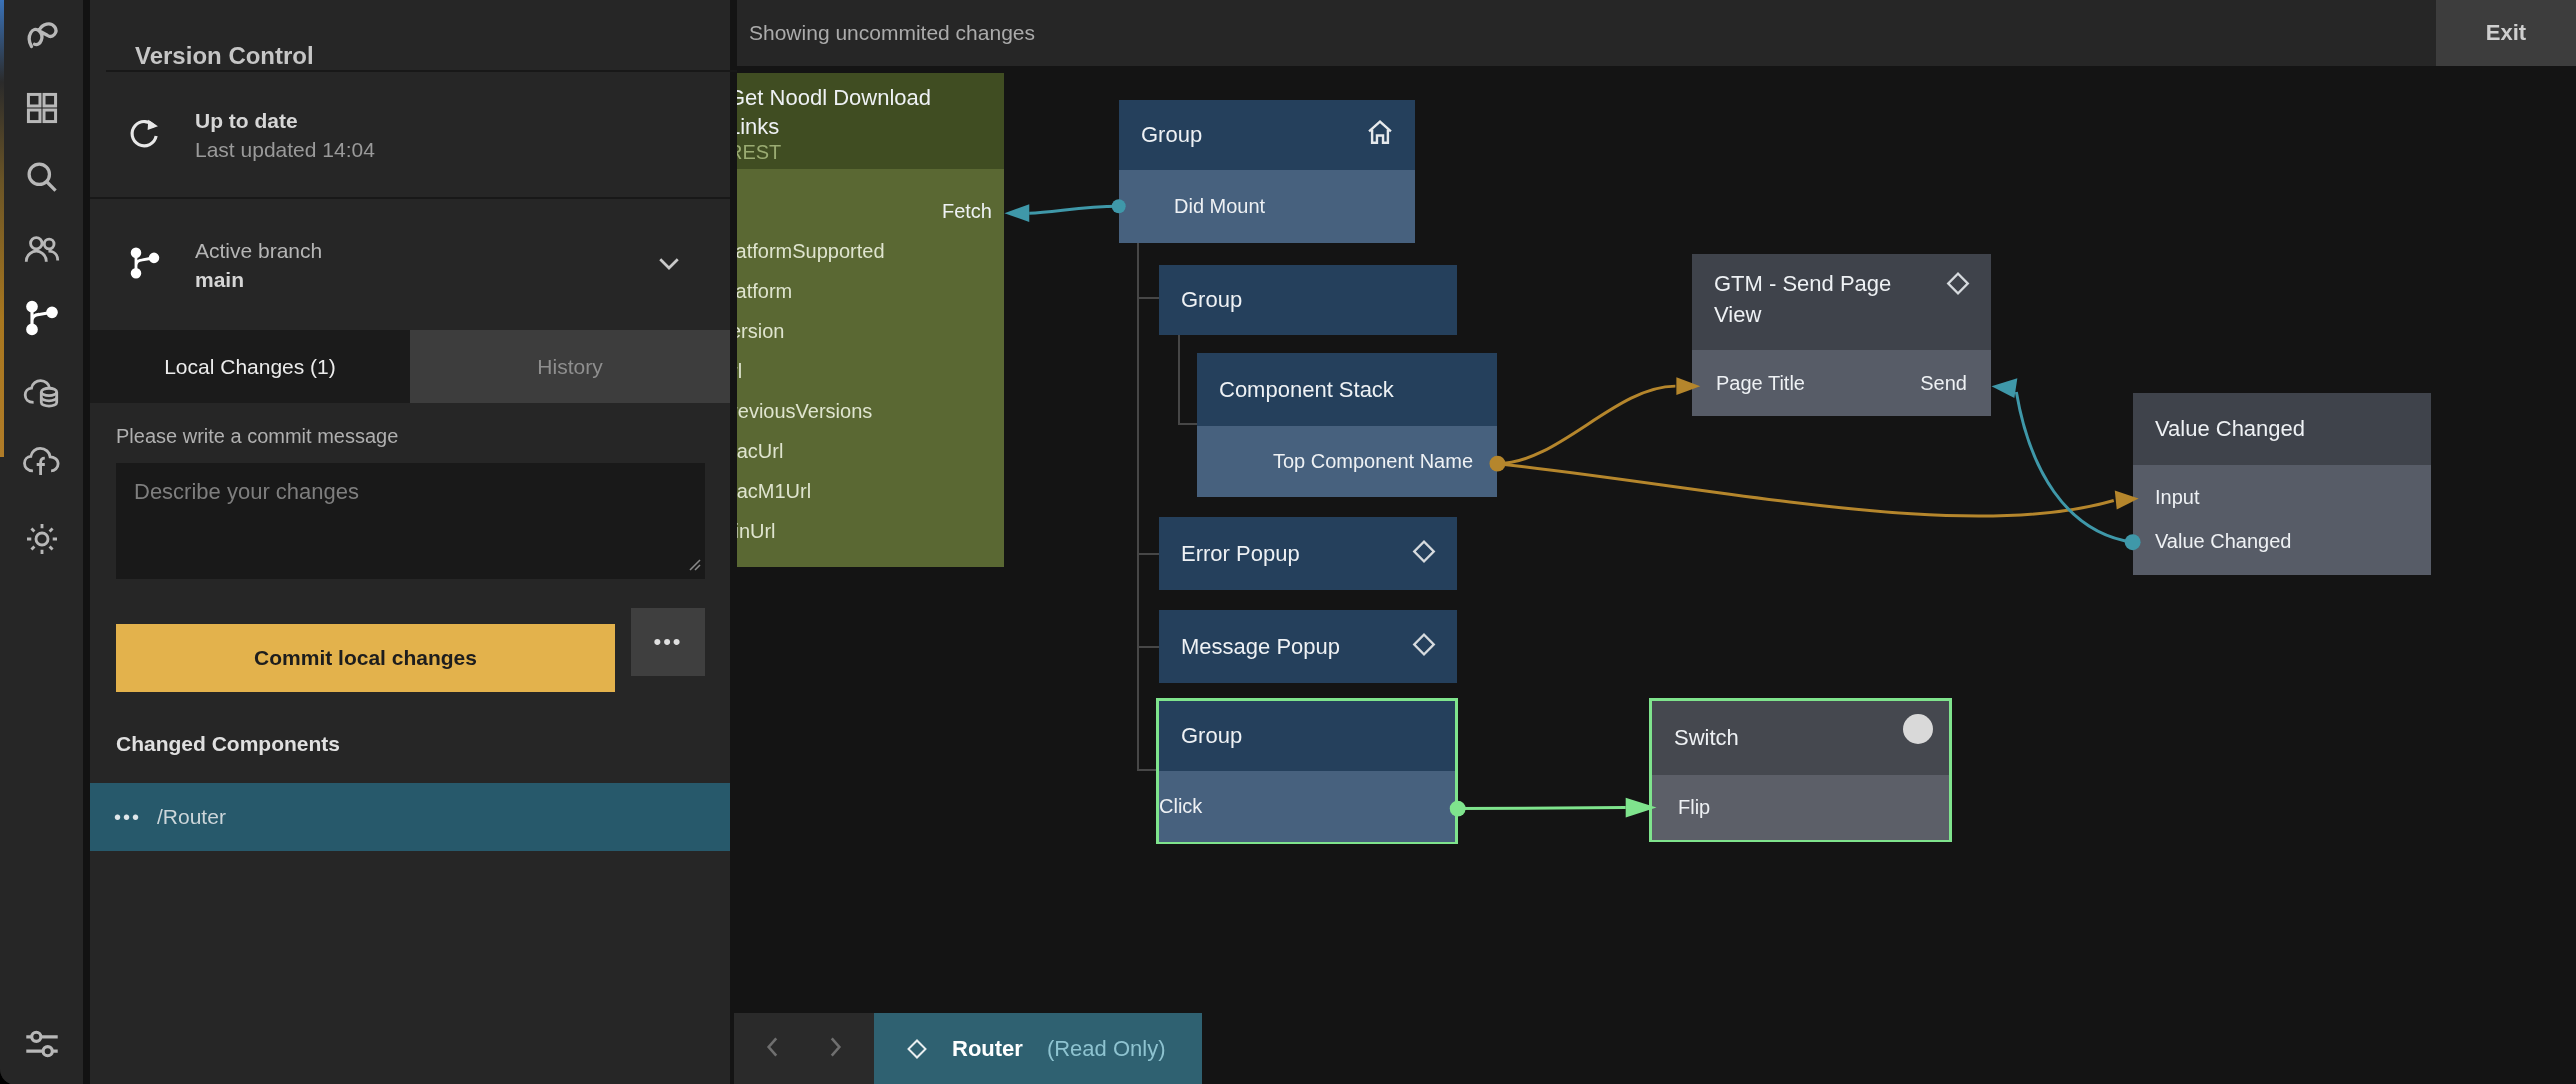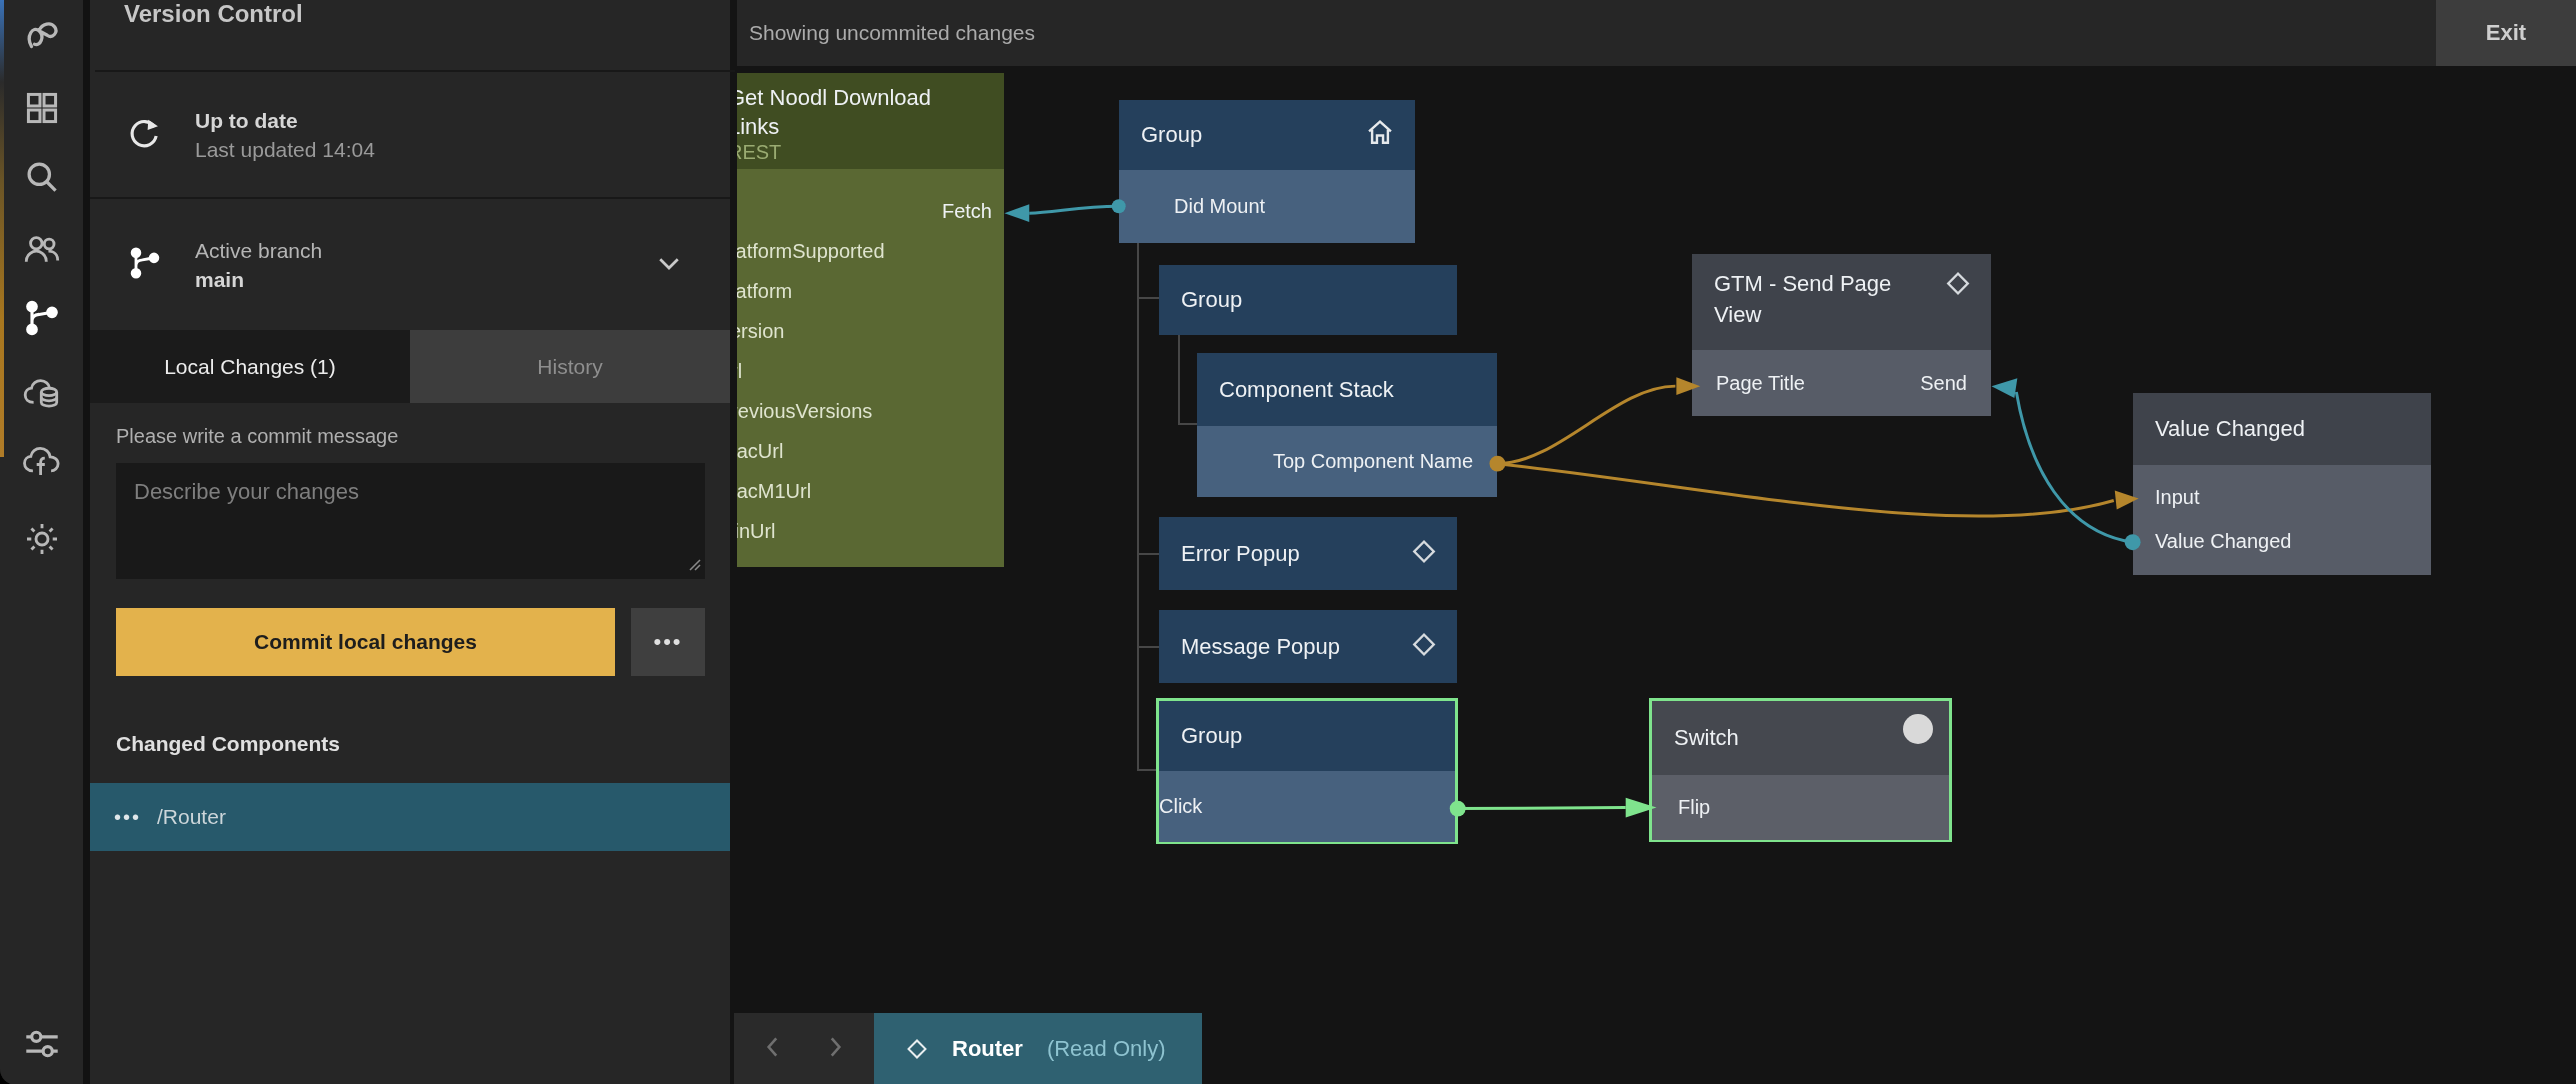--- a/index.html
+++ b/index.html
@@ -7,40 +7,40 @@
        font-family:"Liberation Sans",sans-serif;overflow:hidden;
        border-bottom-left-radius:16px;}
   
   .sidebar{position:absolute;left:0;top:0;width:83px;height:1085px;background:#262626;}
   .edge-strip{position:absolute;left:0;top:0;width:4px;height:457px;
       background:linear-gradient(#3a72b8 0%,#2b2b2b 18%,#6b5526 40%,#a8771f 70%,#b07c28 100%);}
   .side-gap{position:absolute;left:83px;top:0;width:8px;height:1085px;background:#121212;}
   .side-icon{position:absolute;left:0;width:83px;height:56px;display:flex;align-items:center;justify-content:center;cursor:pointer;}
   
   .vc{position:absolute;left:90px;top:0;width:640px;height:1085px;background:#262626;color:#c9c9c9;}
-  .vc-header{position:absolute;left:5px;top:0;width:100%;height:70px;border-bottom:2px solid #181818;display:flex;align-items:flex-start;}
+  .vc-header{position:absolute;left:16px;top:0;width:100%;height:70px;border-bottom:2px solid #181818;display:flex;align-items:flex-end;}
   .vc-header .t{margin-left:29px;font-size:24px;font-weight:bold;color:#c6c6c6;}
   .row-sync{position:absolute;left:0;top:72px;width:100%;height:125px;border-bottom:2px solid #181818;}
   .row-branch{position:absolute;left:0;top:199px;width:100%;height:131px;}
   .row-ic{position:absolute;left:37px;top:50%;transform:translateY(-50%);}
   .row-txt{position:absolute;left:105px;top:50%;transform:translateY(-50%);font-size:21px;line-height:29px;}
   .b{font-weight:bold;color:#d6d6d6;}
   .dim{color:#9a9a9a;}
   .chev{position:absolute;right:46px;top:50%;transform:translateY(-50%);}
   .tabs{position:absolute;left:0;top:330px;width:100%;height:73px;display:flex;}
   .tab{flex:1;display:flex;align-items:center;justify-content:center;font-size:21px;cursor:pointer;}
   .tab.active{background:#1b1b1b;color:#ececec;}
   .tab.idle{background:#3d3d3d;color:#8f8f8f;}
   .commit-label{position:absolute;left:26px;top:425px;font-size:20px;color:#b0b0b0;}
   .commit-box{position:absolute;left:26px;top:463px;width:589px;height:116px;background:#191919;}
   .commit-box textarea{width:100%;height:100%;background:transparent;border:none;resize:none;outline:none;
       font-family:"Liberation Sans",sans-serif;font-size:22px;color:#d0d0d0;padding:16px 18px;box-sizing:border-box;}
   .commit-box textarea::placeholder{color:#7e7e7e;}
   .resize-grip{position:absolute;right:3px;bottom:3px;}
-  .commit-btn{position:absolute;left:26px;top:608px;width:499px;height:68px;background:#e3b24c;border:none;
+  .commit-btn{position:absolute;left:26px;top:624px;width:499px;height:68px;background:#e3b24c;border:none;
       font-family:"Liberation Sans",sans-serif;font-size:21px;font-weight:bold;color:#1d1d1d;cursor:pointer;}
   .more-btn{position:absolute;left:541px;top:608px;width:74px;height:68px;background:#3f3f3f;border:none;
       color:#e0e0e0;font-size:22px;letter-spacing:2px;cursor:pointer;}
   .changed-h{position:absolute;left:26px;top:732px;font-size:21px;font-weight:bold;color:#e0e0e0;}
   .changed-row{position:absolute;left:0;top:783px;width:100%;height:68px;background:#27596b;display:flex;align-items:center;cursor:pointer;}
   .changed-row .dots{margin-left:24px;font-size:20px;color:#dfe7ea;letter-spacing:2px;}
   .changed-row .lbl{margin-left:16px;font-size:21px;color:#ccd6da;}
   
   .topbar{position:absolute;left:737px;top:0;right:0;height:66px;background:#262626;display:flex;align-items:center;}
   .topbar .status{margin-left:12px;font-size:21px;color:#ababab;}

